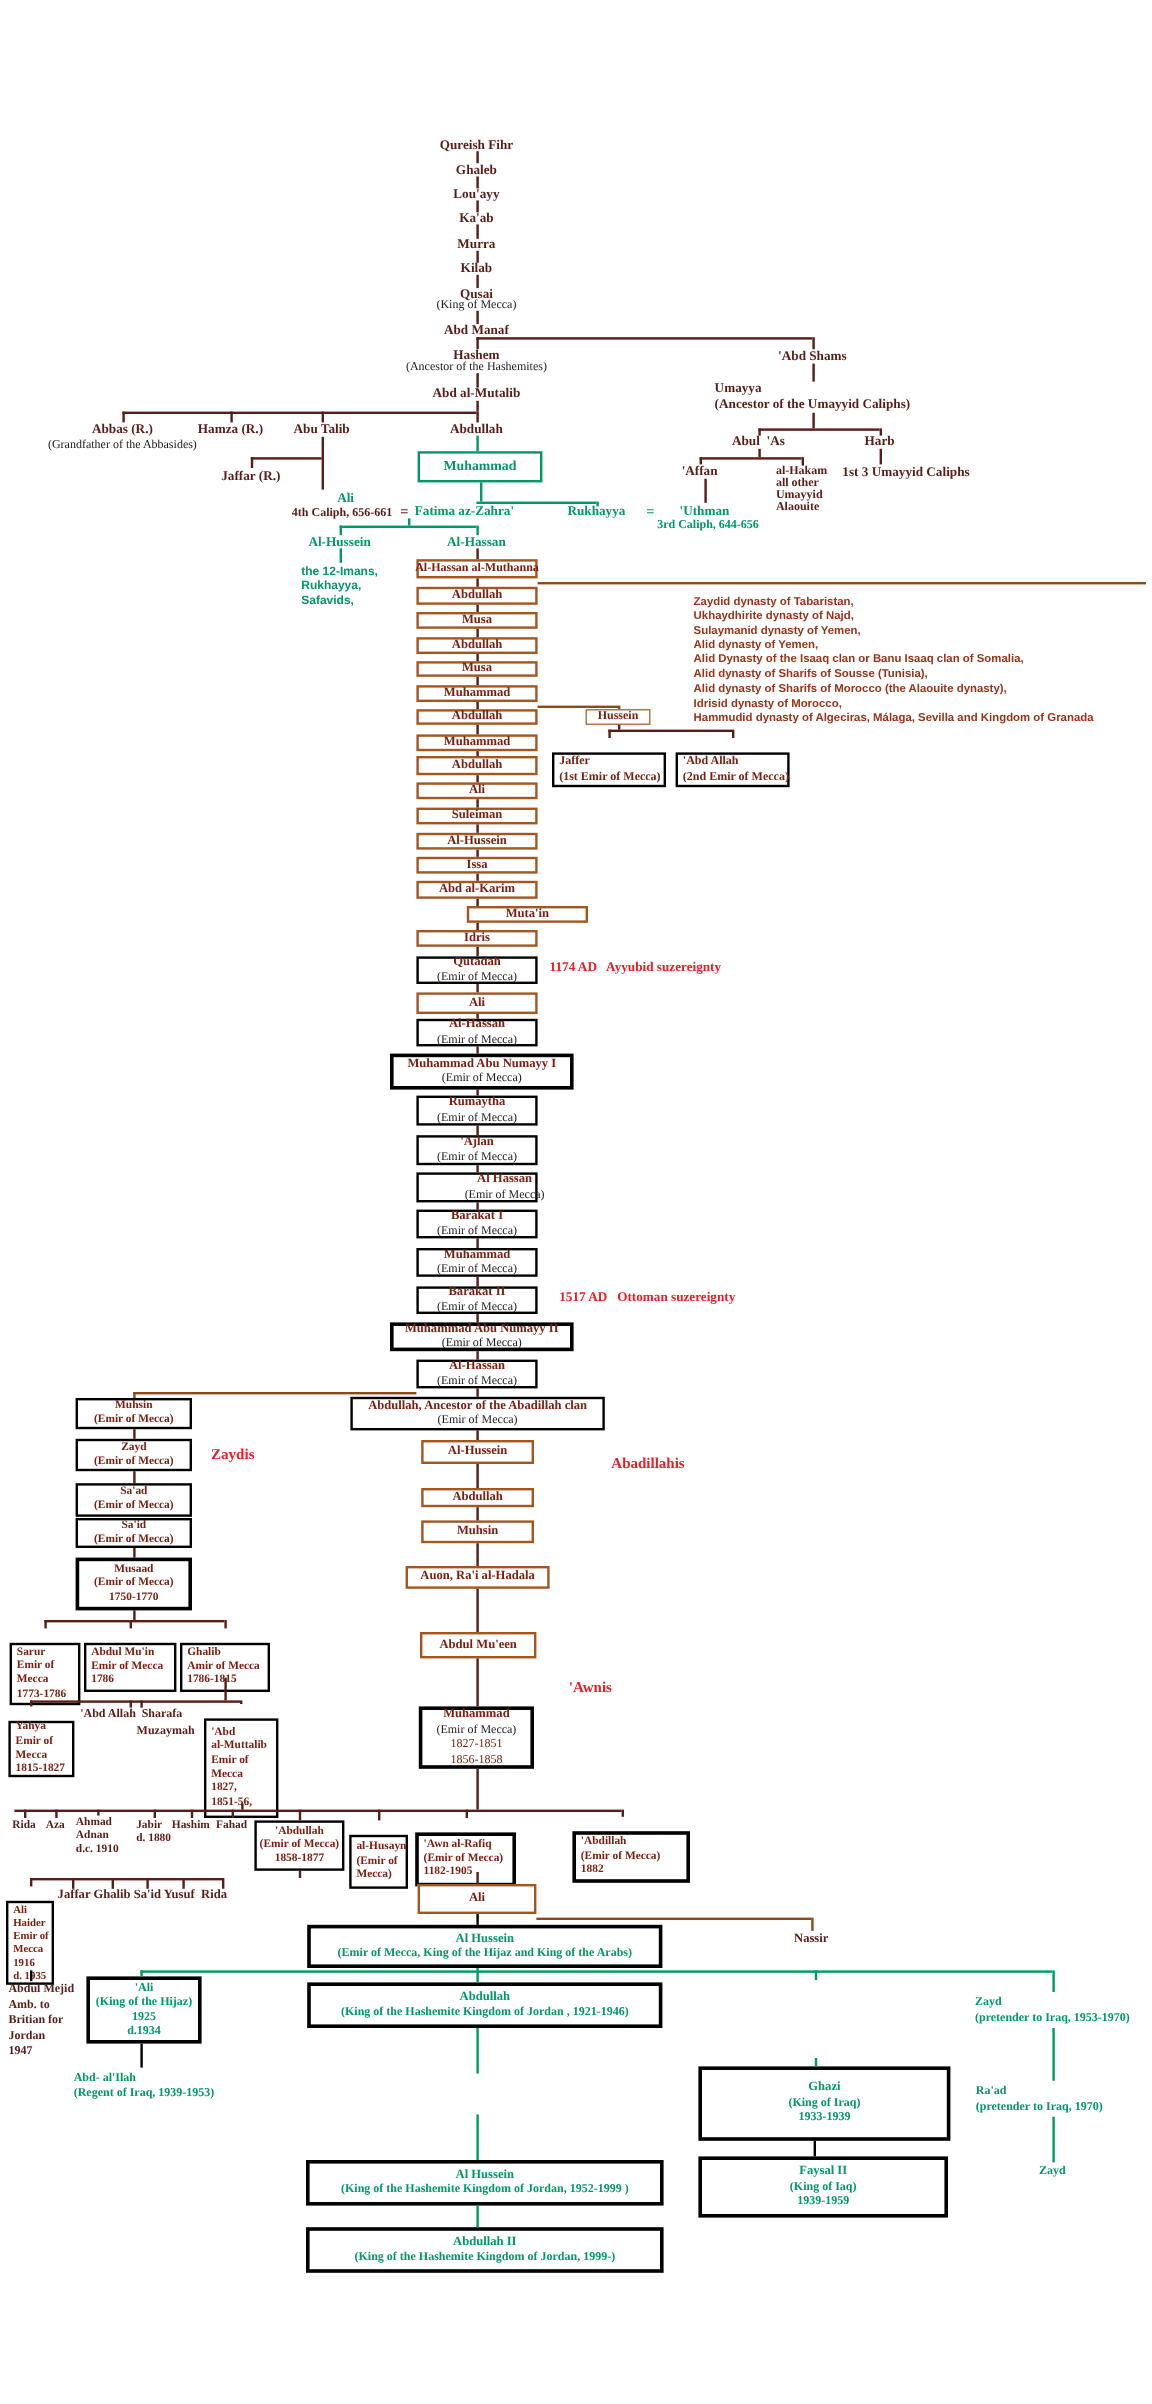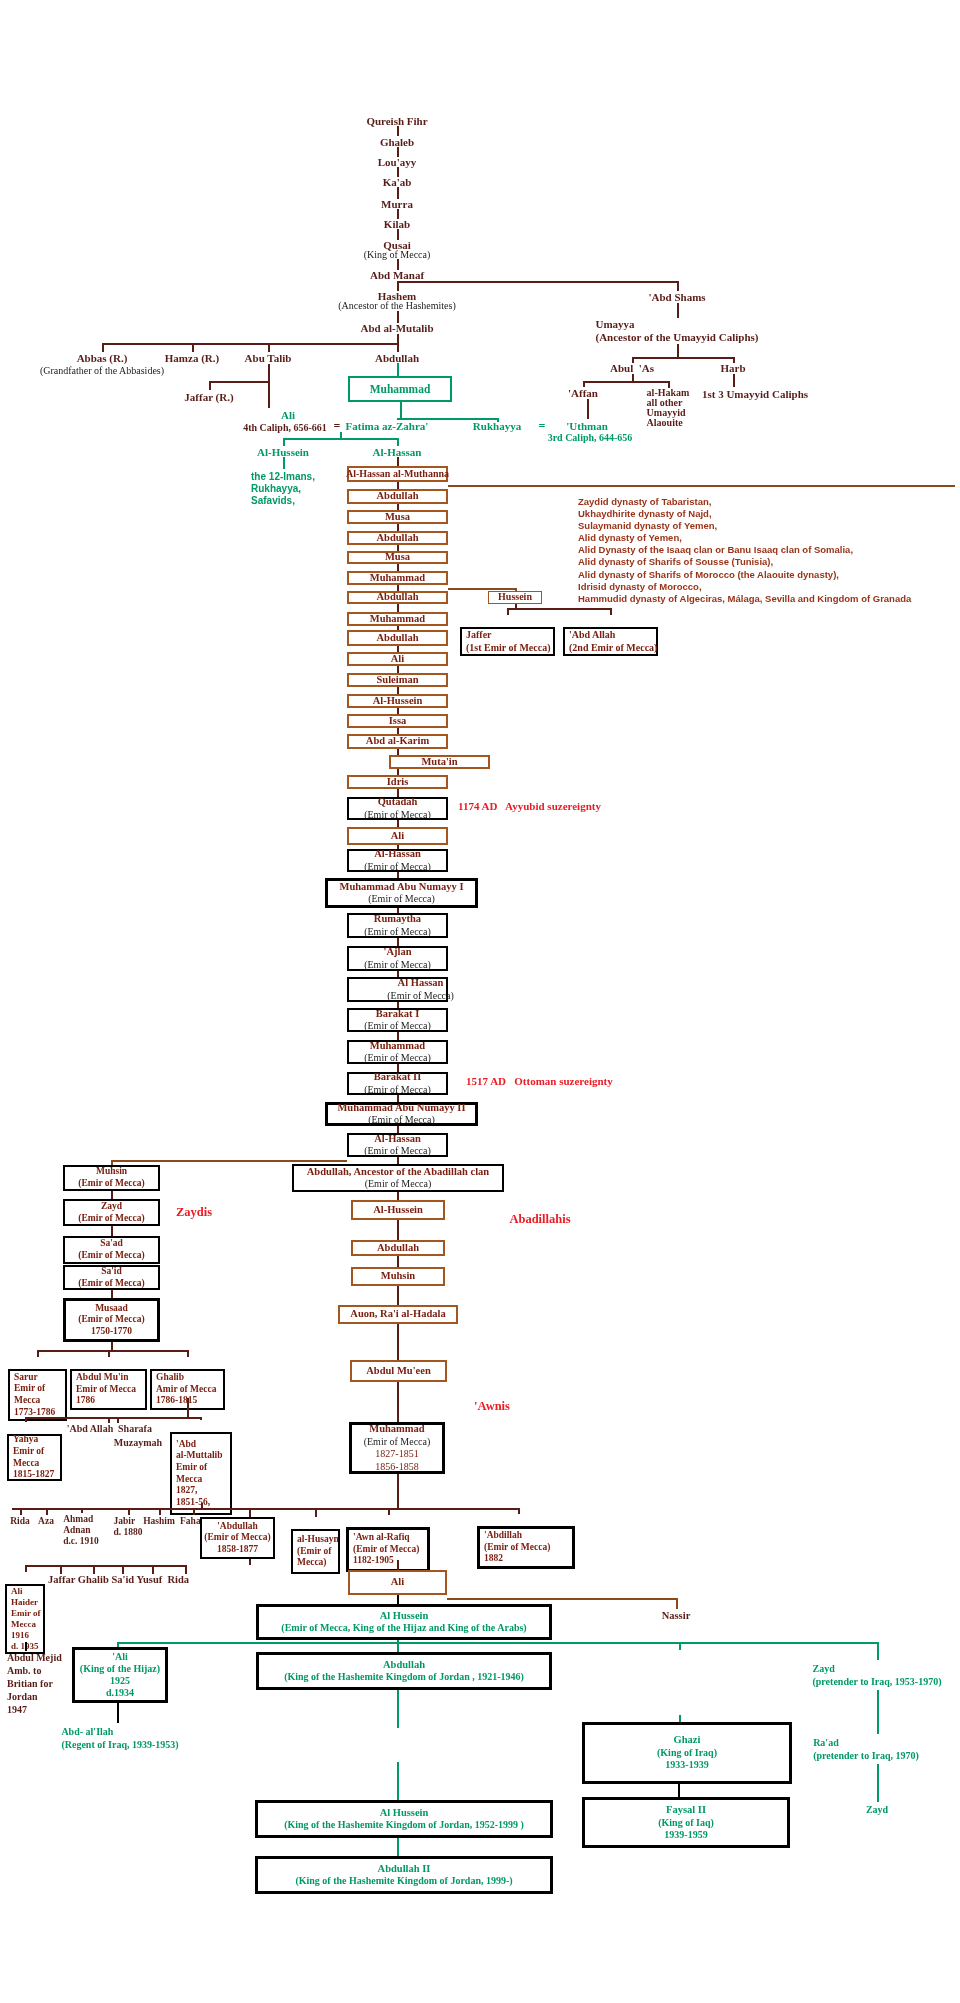--- a/index.html
+++ b/index.html
@@ -252,21 +252,21 @@
       <div style="color: rgb(123, 32, 17); font-size: 9.5px; line-height: 1.22; font-weight: bold; font-family: &quot;Liberation Serif&quot;, serif; white-space: nowrap;">1815-1827</div>
     </div>
     <div class="bx l" style="left: 170px; top: 1420px; width: 62px; height: 83px; border: 2px solid rgb(0, 0, 0);">
       <div style="color: rgb(123, 32, 17); font-size: 9.5px; line-height: 1.22; font-weight: bold; font-family: &quot;Liberation Serif&quot;, serif; white-space: nowrap;">'Abd</div>
       <div style="color: rgb(123, 32, 17); font-size: 9.5px; line-height: 1.22; font-weight: bold; font-family: &quot;Liberation Serif&quot;, serif; white-space: nowrap;">al-Muttalib</div>
       <div style="color: rgb(123, 32, 17); font-size: 9.5px; line-height: 1.22; font-weight: bold; font-family: &quot;Liberation Serif&quot;, serif; white-space: nowrap;">Emir of</div>
       <div style="color: rgb(123, 32, 17); font-size: 9.5px; line-height: 1.22; font-weight: bold; font-family: &quot;Liberation Serif&quot;, serif; white-space: nowrap;">Mecca</div>
       <div style="color: rgb(123, 32, 17); font-size: 9.5px; line-height: 1.22; font-weight: bold; font-family: &quot;Liberation Serif&quot;, serif; white-space: nowrap;">1827,</div>
       <div style="color: rgb(123, 32, 17); font-size: 9.5px; line-height: 1.22; font-weight: bold; font-family: &quot;Liberation Serif&quot;, serif; white-space: nowrap;">1851-56,</div>
     </div>
-    <div class="bx c" style="left: 200px; top: 1517px; width: 75px; height: 42px; border: 2px solid rgb(0, 0, 0);">
+    <div class="bx c" style="left: 212px; top: 1517px; width: 75px; height: 42px; border: 2px solid rgb(0, 0, 0);">
       <div style="color: rgb(123, 32, 17); font-size: 9.5px; line-height: 1.22; font-weight: bold; font-family: &quot;Liberation Serif&quot;, serif; white-space: nowrap;">'Abdullah</div>
       <div style="color: rgb(123, 32, 17); font-size: 9.5px; line-height: 1.22; font-weight: bold; font-family: &quot;Liberation Serif&quot;, serif; white-space: nowrap;">(Emir of Mecca)</div>
       <div style="color: rgb(123, 32, 17); font-size: 9.5px; line-height: 1.22; font-weight: bold; font-family: &quot;Liberation Serif&quot;, serif; white-space: nowrap;">1858-1877</div>
     </div>
     <div class="bx l" style="left: 291px; top: 1517px; width: 49px; height: 45px; border: 2px solid rgb(0, 0, 0);">
       <div style="color: rgb(123, 32, 17); font-size: 9.5px; line-height: 1.22; font-weight: bold; font-family: &quot;Liberation Serif&quot;, serif; white-space: nowrap;">al-Husayn</div>
       <div style="color: rgb(123, 32, 17); font-size: 9.5px; line-height: 1.22; font-weight: bold; font-family: &quot;Liberation Serif&quot;, serif; white-space: nowrap;">(Emir of</div>
       <div style="color: rgb(123, 32, 17); font-size: 9.5px; line-height: 1.22; font-weight: bold; font-family: &quot;Liberation Serif&quot;, serif; white-space: nowrap;">Mecca)</div>
     </div>
     <div class="bx l" style="left: 346px; top: 1515px; width: 84px; height: 45px; border: 3px solid rgb(0, 0, 0);">

